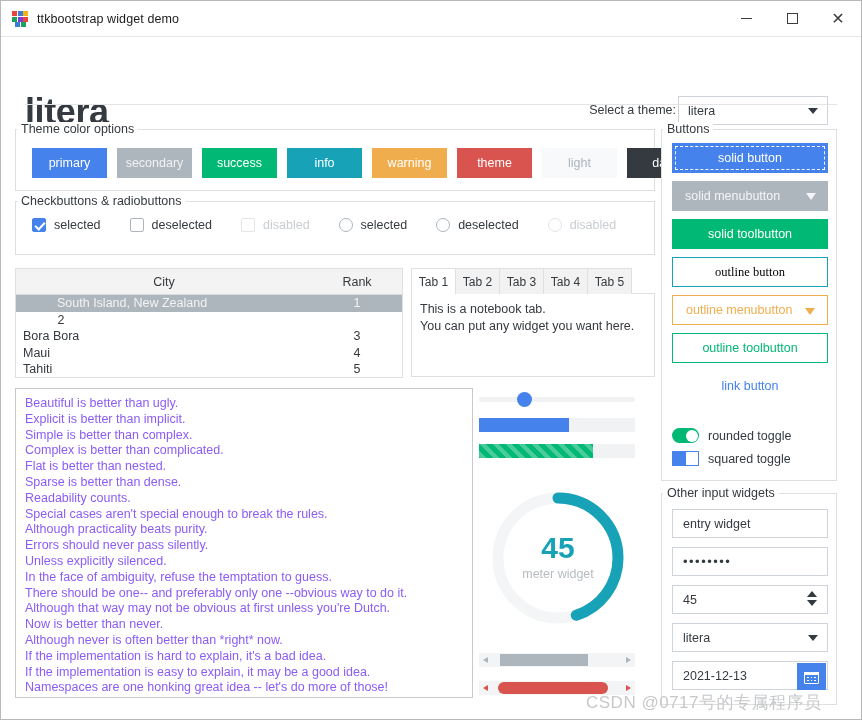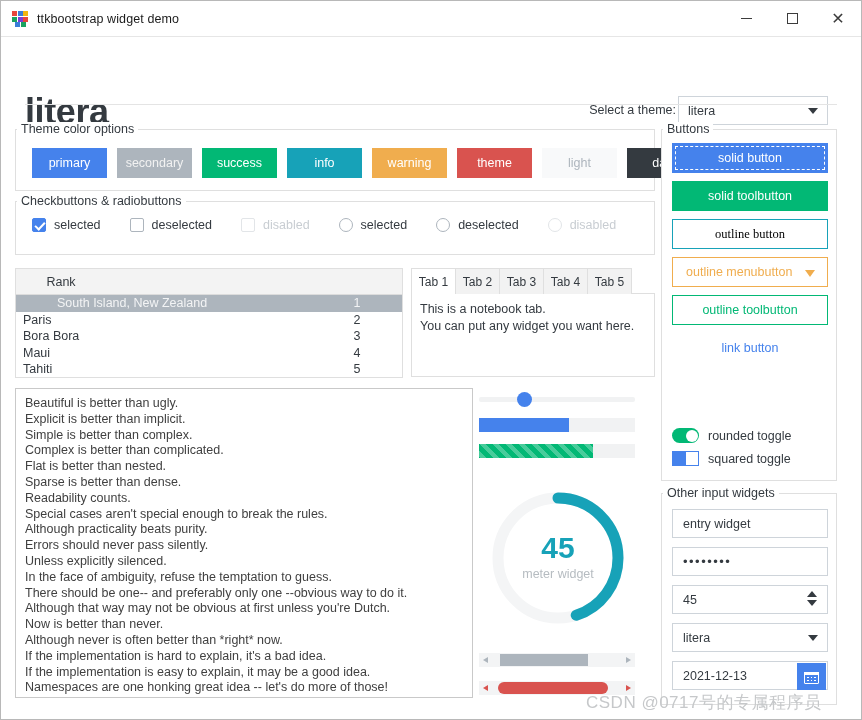--- a/index.html
+++ b/index.html
@@ -182,21 +182,21 @@
   }
 
   
   .zenbox {
     position: absolute; left: 14px; top: 387px;
     width: 458px; height: 310px;
     border: 1px solid #c9c9c9; background: #fff;
     padding: 7px 9px; overflow: hidden;
   }
   .zen-line {
-    font-size: 12.5px; color: #404040; line-height: 15.8px;
+    font-size: 12.5px; color: #8b5cf6; line-height: 15.8px;
     white-space: nowrap;
   }
 
   
   .slider-area { position: absolute; left: 478px; top: 388px; width: 156px; }
   .scale {
     position: relative; height: 20px; margin-bottom: 9px;
   }
   .scale-track {
     position: absolute; top: 8px; left: 0; width: 156px; height: 5px;
@@ -428,29 +428,29 @@
         </div>
         <div class="ck-item disabled">
           <span class="rbox dis"></span>
           <span>disabled</span>
         </div>
       </div>
   </div>
 
   <div class="treeview">
     <div class="tv-head">
+      <div class="c1">City</div>
       <div class="c2">Rank</div>
     </div>
     <div id="tv-rows">
         <div class="tv-row sel">
           <div class="c1">South Island, New Zealand</div>
           <div class="c2">1</div>
         </div>
         <div class="tv-row">
-          <div class="c1">Paris</div>
           <div class="c2">2</div>
         </div>
         <div class="tv-row">
           <div class="c1">Bora Bora</div>
           <div class="c2">3</div>
         </div>
         <div class="tv-row">
           <div class="c1">Maui</div>
           <div class="c2">4</div>
         </div>
@@ -552,20 +552,24 @@
         <span class="tri-r" id="tri-r-1" style="border-left-color: rgb(217, 83, 79);"></span>
       </div>
   </div>
 
   <div class="frame" id="frame-buttons">
     <span class="legend">Buttons</span>
     <div class="btnstack" id="btnstack">
         <div class="btn solid-primary">
           <span>solid button</span>
         </div>
+        <div class="btn solid-secondary">
+          <span>solid menubutton</span>
+          <span class="menu-caret"></span>
+        </div>
         <div class="btn solid-success">
           <span>solid toolbutton</span>
         </div>
         <div class="btn outline-info">
           <span>outline button</span>
         </div>
         <div class="btn outline-warning">
           <span>outline menubutton</span>
           <span class="menu-caret"></span>
         </div>

